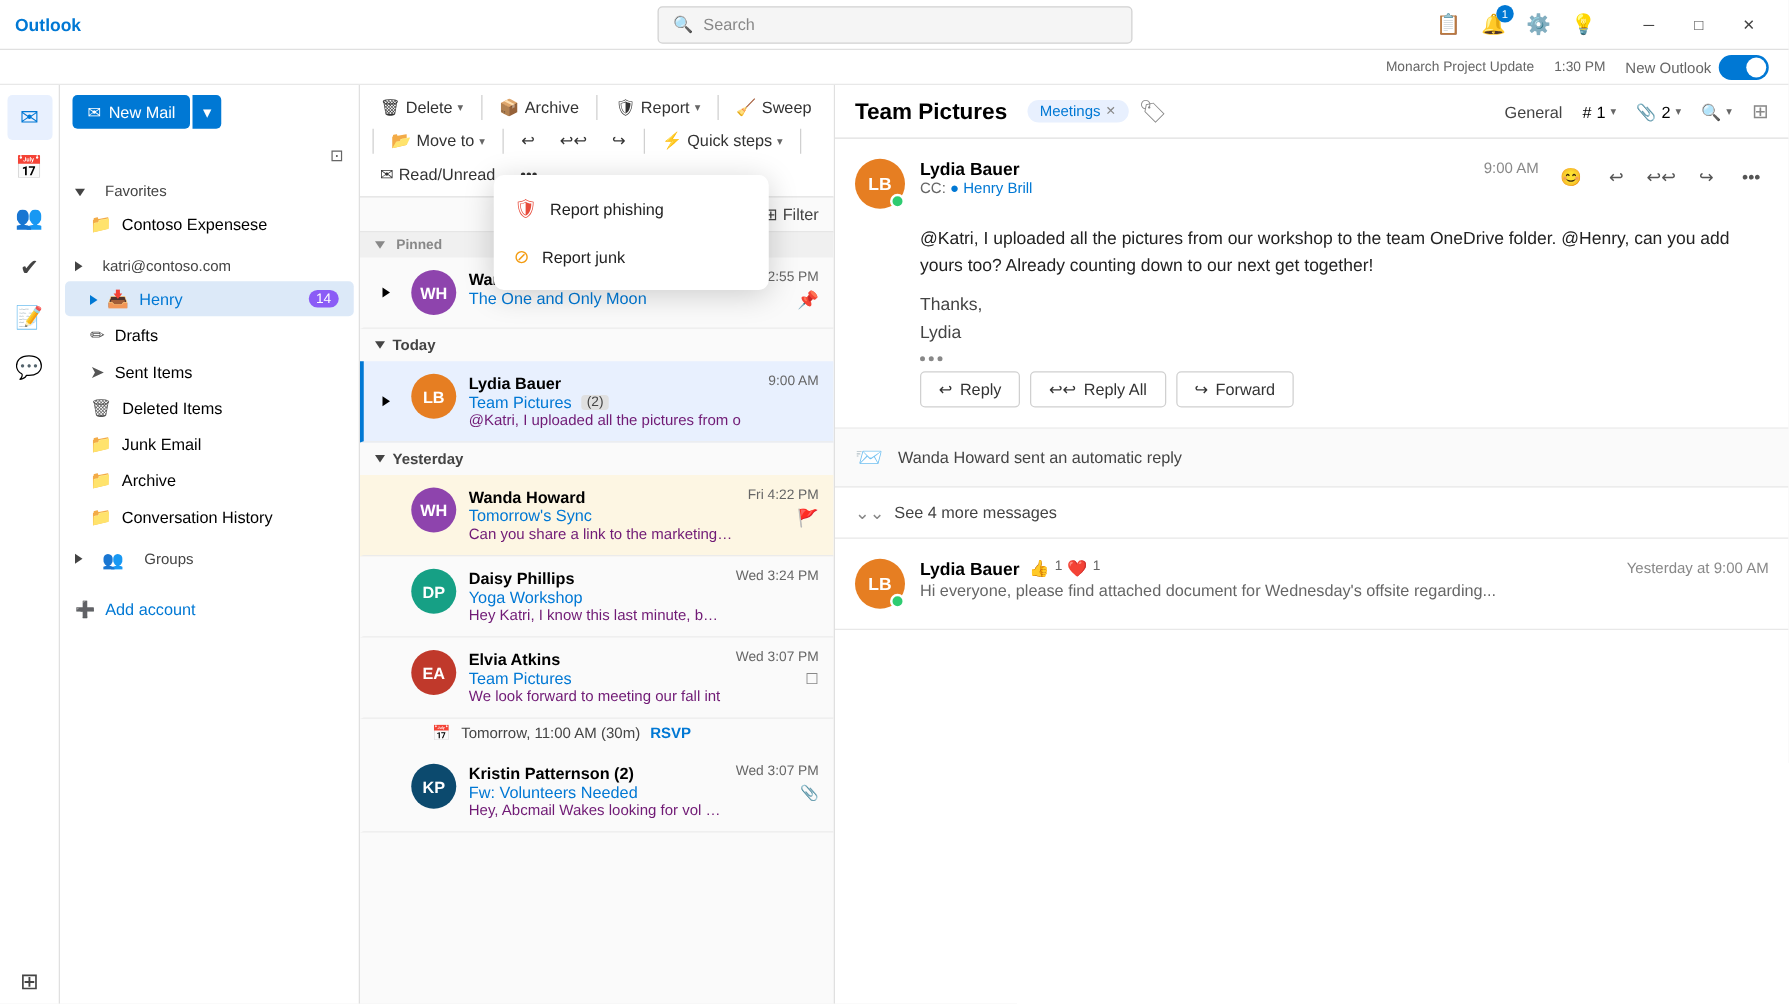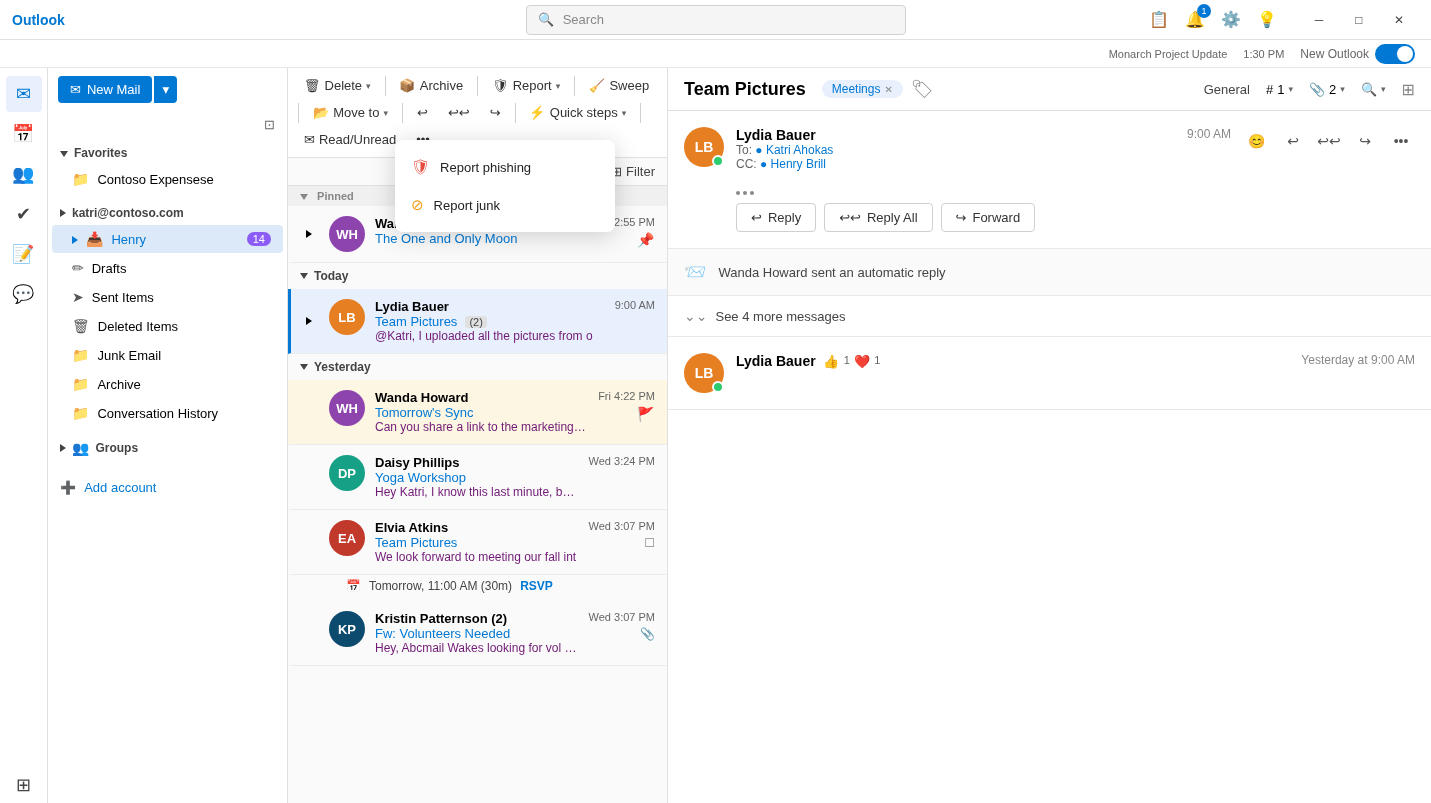--- a/index.html
+++ b/index.html
@@ -34,21 +34,21 @@
     .sidebar { width: 240px; background: #fff; border-right: 1px solid #e0e0e0; display: flex; flex-direction: column; overflow-y: auto; }
     .toolbar { display: flex; align-items: center; gap: 4px; padding: 6px 8px; border-bottom: 1px solid #e0e0e0; background: #fff; flex-wrap: wrap; }
     .toolbar-btn { display: flex; align-items: center; gap: 4px; padding: 4px 8px; border: none; background: transparent; cursor: pointer; border-radius: 4px; font-size: 13px; color: #333; white-space: nowrap; }
     .toolbar-sep { width: 1px; height: 20px; background: #d0d0d0; margin: 0 2px; }
     .toolbar-chevron { font-size: 9px; color: #666; }
 
     .new-mail-btn { background: #0078d4; color: #fff; border: none; border-radius: 4px; padding: 6px 12px; display: flex; align-items: center; gap: 6px; cursor: pointer; font-size: 13px; font-weight: 500; }
     .new-mail-chevron { background: #005a9e; border-left: 1px solid rgba(255,255,255,0.3); padding: 6px 8px; border-radius: 0 4px 4px 0; cursor: pointer; }
 
     .sidebar-section { padding: 4px 0; }
-    .sidebar-section-header { display: flex; align-items: center; padding: 4px 12px; cursor: pointer; font-size: 12px; font-weight: 700; color: #444; gap: 6px; }
+    .sidebar-section-header { display: flex; align-items: flex-start; padding: 4px 12px; cursor: pointer; font-size: 12px; font-weight: 400; color: #444; gap: 16px; }
     .sidebar-item { display: flex; align-items: center; padding: 6px 12px 6px 20px; cursor: pointer; border-radius: 4px; margin: 1px 4px; gap: 8px; font-size: 13px; }
     .sidebar-item.active { background: #dce9f8; color: #0078d4; }
     .sidebar-item-icon { font-size: 14px; color: #555; }
     .sidebar-item-label { flex: 1; }
     .sidebar-item-badge { background: #8b5cf6; color: #fff; border-radius: 12px; padding: 1px 6px; font-size: 11px; min-width: 20px; text-align: center; }
     .sidebar-add-account { display: flex; align-items: center; gap: 8px; padding: 8px 12px; cursor: pointer; color: #0078d4; font-size: 13px; margin-top: auto; }
 
     
     .email-list { width: 380px; background: #fafafa; border-right: 1px solid #e0e0e0; display: flex; flex-direction: column; overflow: hidden; }
     .filter-btn { display: flex; align-items: center; gap: 4px; cursor: pointer; font-size: 13px; color: #444; }
@@ -473,36 +473,40 @@
 
       <div class="message-card">
         <div class="message-header">
           <div class="msg-avatar" style="background:#e67e22;">
             LB
             <div class="msg-avatar-badge"></div>
           </div>
           <div class="msg-info">
             <div class="msg-sender">Lydia Bauer</div>
             <div class="msg-to">
-              To: <span style="color:#0078d4;">● <span>Katri Ahokas</span></span>
-            </div>
-            <div class="msg-to">
               CC: <span style="color:#0078d4;">● <span>Henry Brill</span></span>
             </div>
           </div>
           <div class="msg-time">9:00 AM</div>
           <div class="msg-actions">
             <button class="msg-action-btn">😊</button>
             <button class="msg-action-btn">↩</button>
             <button class="msg-action-btn">↩↩</button>
             <button class="msg-action-btn">↪</button>
             <button class="msg-action-btn">•••</button>
           </div>
         </div>
 
+        <div class="msg-body">
+          <p>@Katri, I uploaded all the pictures from our workshop to the team OneDrive folder. @Henry, can you add yours too? Already counting down to our next get together!</p>
+          <div class="msg-signature">
+            <p>Thanks,</p>
+            <p>Lydia</p>
+          </div>
+        </div>
 
         <div style="padding: 8px 0 0 52px;">
           <div class="more-dots">
             <div class="dot"></div>
             <div class="dot"></div>
             <div class="dot"></div>
           </div>
         </div>
 
         <div class="msg-reply-buttons">
@@ -539,20 +543,21 @@
         <div class="msg-mini-content">
           <div style="display:flex;align-items:center;gap:8px;">
             <span class="msg-mini-sender">Lydia Bauer</span>
             <div class="msg-mini-reactions">
               <span>👍</span>
               <span style="font-size:11px;color:#666;">1</span>
               <span>❤️</span>
               <span style="font-size:11px;color:#666;">1</span>
             </div>
           </div>
+          <div class="msg-mini-preview">Hi everyone, please find attached document for Wednesday's offsite regarding...</div>
         </div>
         <span class="msg-mini-time">Yesterday at 9:00 AM</span>
       </div>
 
     </div>
   </div>
 </div>
 
 <div class="dropdown-menu">
   <div class="dropdown-item">

